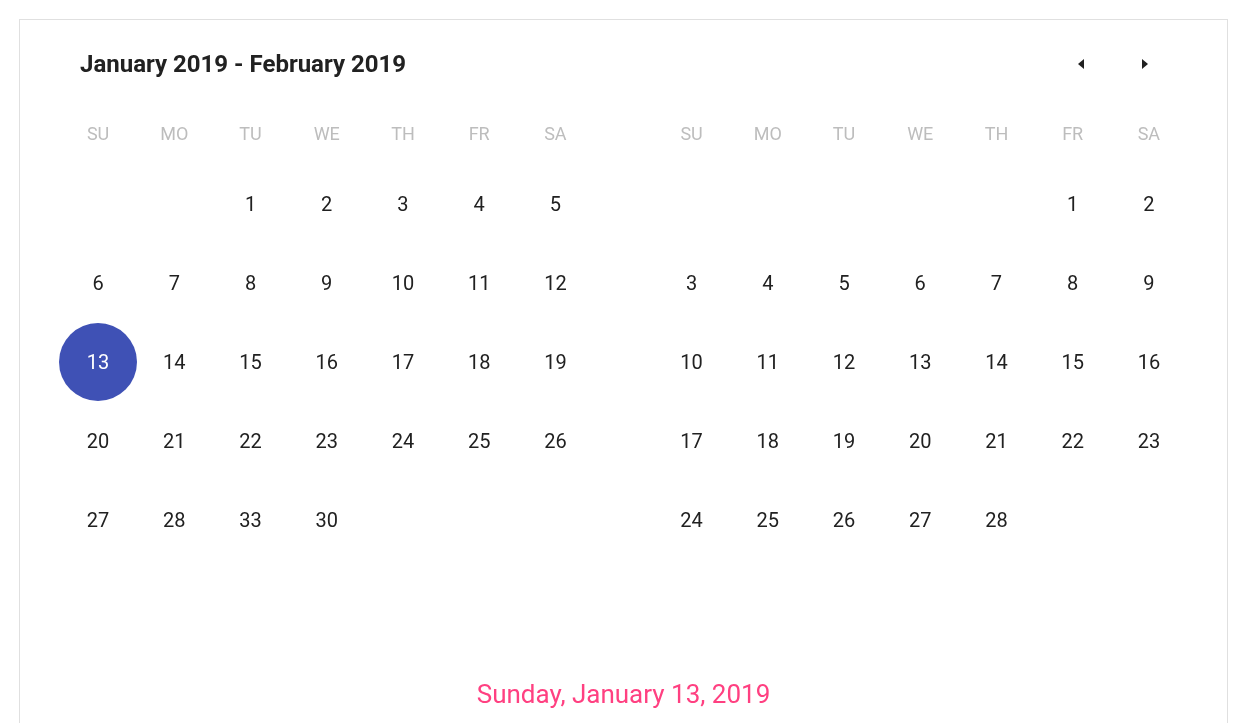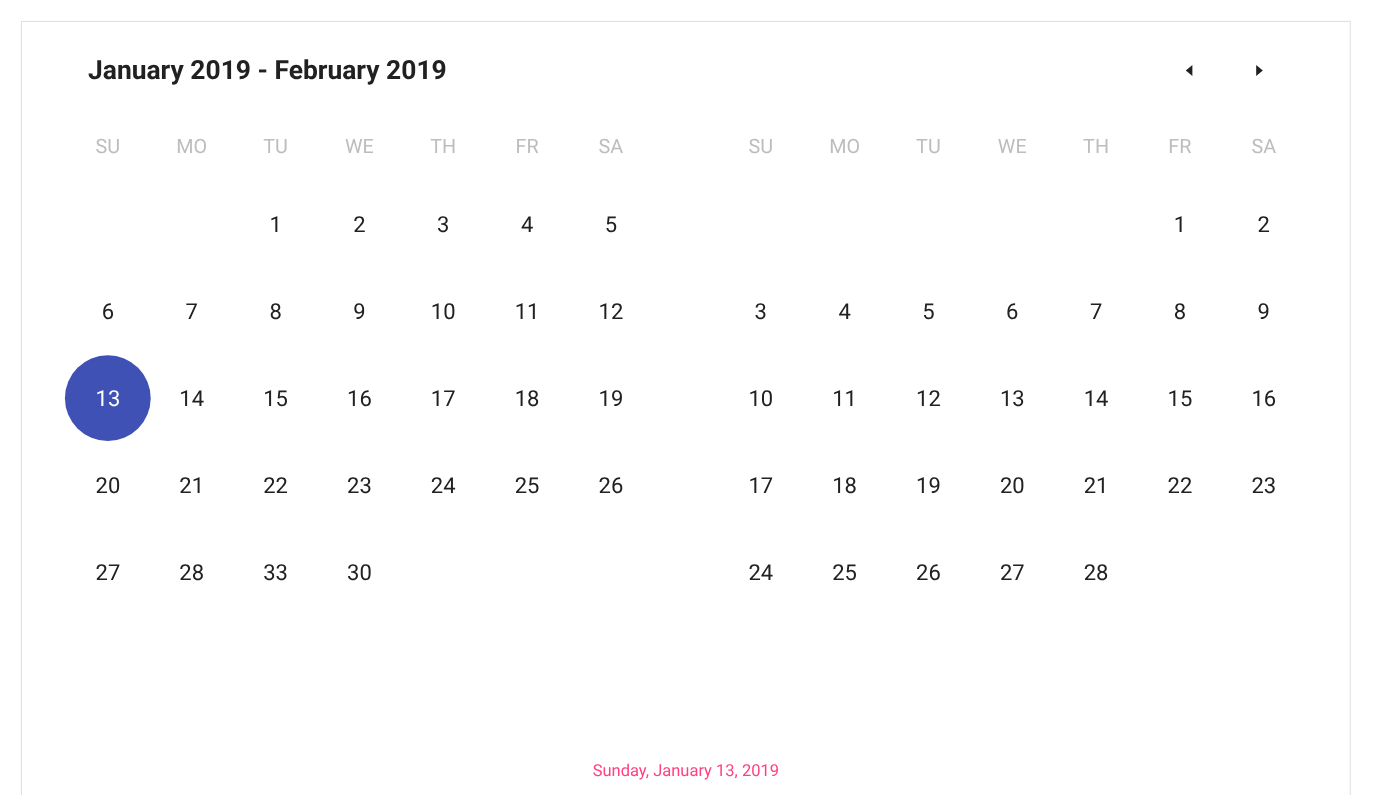--- a/index.html
+++ b/index.html
@@ -99,21 +99,21 @@
       border-radius: 50%;
       background: #3f51b5;
       z-index: -1;
     }
     .day.selected span {
       position: relative;
       z-index: 1;
     }
     .footer {
       text-align: center;
-      font-size: 15px;
+      font-size: 26px;
       color: #ff4081;
       padding-top: 20px;
       padding-bottom: 10px;
     }
   </style>
 </head>
 <body>
 
 <div class="calendar-container">
   <div class="header">

